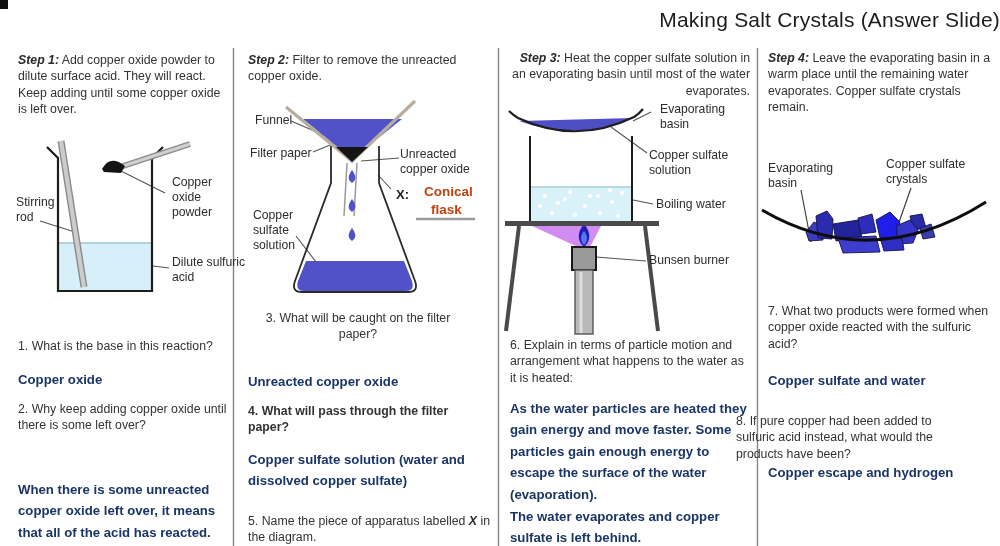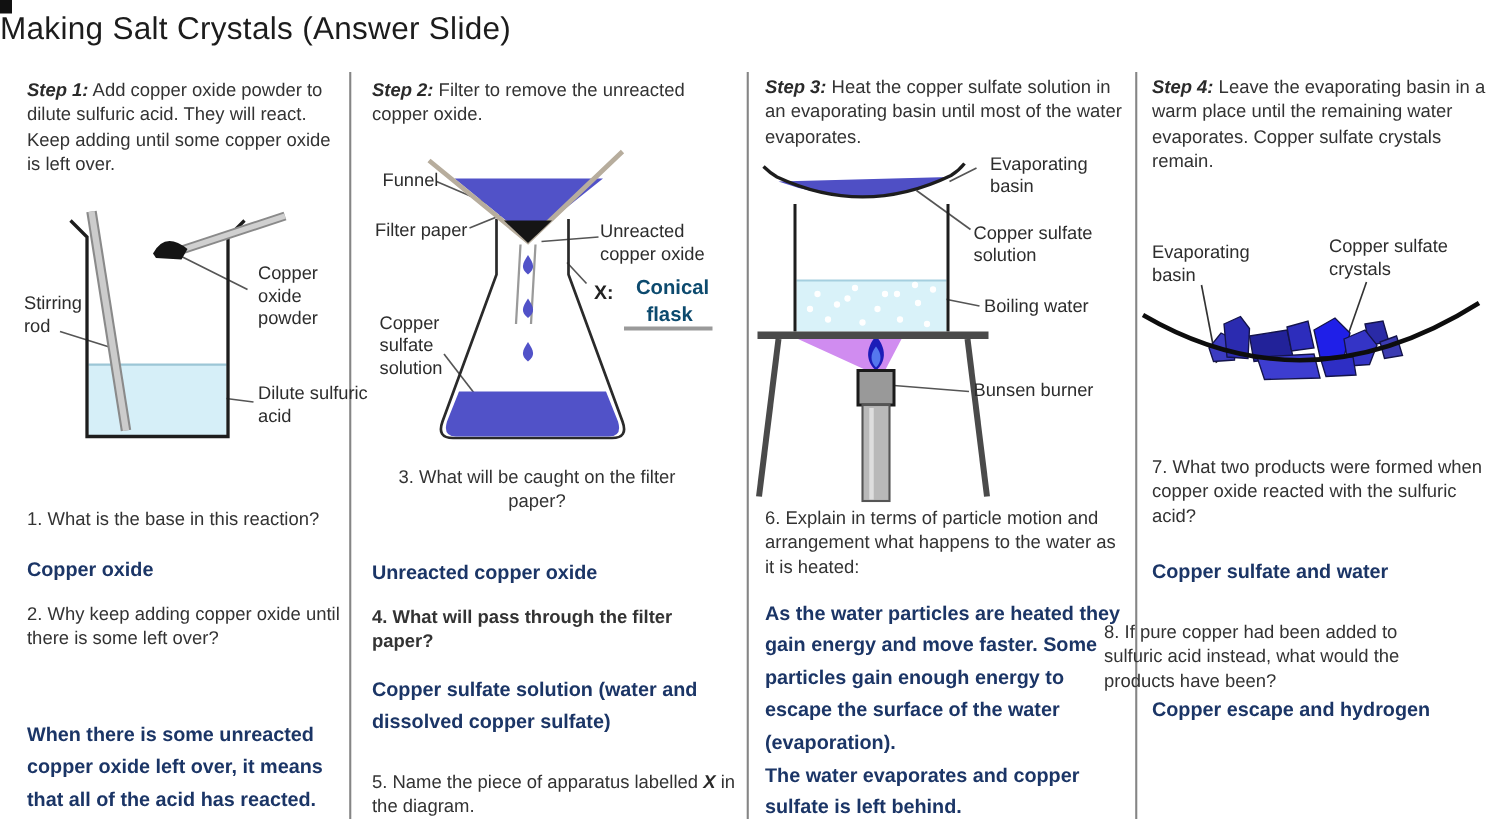--- a/index.html
+++ b/index.html
@@ -2,29 +2,29 @@
 <html><head>
 <meta charset="utf-8">
 <style>
   html,body{margin:0;padding:0;background:#fff;}
   .slide{
     position:relative;width:1000px;height:546px;background:#ffffff;overflow:hidden;
     font-family:"Liberation Sans",sans-serif;color:#2f2f2f;
   }
   .abs{position:absolute;}
   .title{
-    width:1000px;top:8px;left:0;text-align:left;
+    width:1000px;top:8px;left:0;text-align:right;
     font-size:21px;color:#1c1c1c;letter-spacing:.2px;
   }
   .txt{font-size:12.3px;line-height:1.34;color:#333333;}
   .txt b{color:#2a2a2a;font-style:italic;}
   .answer{font-size:13.2px;line-height:1.62;font-weight:bold;color:#1b3566;}
   .dlabel{font-size:12.2px;line-height:1.22;color:#2d2d2d;}
   .xprefix{font-size:13px;font-weight:bold;color:#222;}
-  .red-ans{font-size:13.5px;font-weight:bold;color:#0c4a6e;line-height:1.1;}
+  .red-ans{font-size:13.5px;font-weight:bold;color:#c2410c;line-height:1.1;}
   svg.overlay{position:absolute;left:0;top:0;z-index:1;}
   .layer2{z-index:2;}
 </style>
 </head>
 <body>
 
 <div class="slide">
 
   <svg class="overlay" width="1000" height="546" viewBox="0 0 1000 546">
 
@@ -139,21 +139,21 @@
         <polygon points="880,238 902,238 904,250 884,251" fill="#2e2ec4"></polygon>
         <polygon points="920,228 931,224 935,237 923,239" fill="#3b3bb2"></polygon>
       </g>
       <path d="M 762 210 Q 872 274 986 202" fill="none" stroke="#0d0d0d" stroke-width="3"></path>
     </g>
   </svg>
 
   <div class="abs layer2 title">Making Salt Crystals (Answer Slide)</div>
 
   <div class="abs layer2 txt" style="left:18px;top:52px;width:212px;">
-    <b>Step 1:</b><span> Add copper oxide powder to dilute sulfuric acid. They will react. Keep adding until some copper oxide is left over.</span>
+    <b>Step 1:</b><span> Add copper oxide powder to dilute surface acid. They will react. Keep adding until some copper oxide is left over.</span>
   </div>
   <div class="abs layer2 dlabel" style="left:16px;top:195px;width:52px;">Stirring rod</div>
   <div class="abs layer2 dlabel" style="left:172px;top:175px;width:60px;">Copper oxide powder</div>
   <div class="abs layer2 dlabel" style="left:172px;top:255px;width:78px;">Dilute sulfuric acid</div>
   <div class="abs layer2 txt" style="left:18px;top:338px;width:212px;">1. What is the base in this reaction?</div>
   <div class="abs layer2 answer" style="left:18px;top:369px;width:212px;">Copper oxide</div>
   <div class="abs layer2 txt" style="left:18px;top:401px;width:210px;">2. Why keep adding copper oxide until there is some left over?</div>
   <div class="abs layer2 answer" style="left:18px;top:447px;width:216px;margin-top:32px;">When there is some unreacted copper oxide left over, it means that all of the acid has reacted.</div>
 
   <div class="abs layer2 txt" style="left:248px;top:52px;width:235px;">
@@ -167,21 +167,21 @@
   <div class="abs layer2 red-ans" style="left:431px;top:203px;">flask</div>
   <div class="abs layer2 dlabel" style="left:253px;top:208px;width:60px;">Copper sulfate solution</div>
   <div class="abs layer2 txt" style="left:248px;top:310px;width:220px;text-align:center;">3. What will be caught on the filter paper?</div>
   <div class="abs layer2 answer" style="left:248px;top:371px;width:240px;">Unreacted copper oxide</div>
   <div class="abs layer2 txt" style="left:248px;top:403px;width:220px;font-weight:bold;">4. What will pass through the filter paper?</div>
   <div class="abs layer2 answer" style="left:248px;top:449px;width:242px;">Copper sulfate solution (water and dissolved copper sulfate)</div>
   <div class="abs layer2 txt" style="left:248px;top:513px;width:248px;">
     <span>5. Name the piece of apparatus labelled </span><b>X</b><span> in the diagram.</span>
   </div>
 
-  <div class="abs layer2 txt" style="left:510px;top:50px;width:240px;">
+  <div class="abs layer2 txt" style="left:510px;top:50px;width:240px;text-align:right;">
     <b>Step 3:</b><span> Heat the copper sulfate solution in an evaporating basin until most of the water evaporates.</span>
   </div>
   <div class="abs layer2 dlabel" style="left:660px;top:102px;width:82px;">Evaporating basin</div>
   <div class="abs layer2 dlabel" style="left:649px;top:148px;width:100px;">Copper sulfate solution</div>
   <div class="abs layer2 dlabel" style="left:656px;top:197px;">Boiling water</div>
   <div class="abs layer2 dlabel" style="left:649px;top:253px;">Bunsen burner</div>
   <div class="abs layer2 txt" style="left:510px;top:337px;width:238px;">6. Explain in terms of particle motion and arrangement what happens to the water as it is heated:</div>
   <div class="abs layer2 answer" style="left:510px;top:398px;width:238px;">As the water particles are heated they gain energy and move faster. Some particles gain enough energy to escape the surface of the water (evaporation).</div>
   <div class="abs layer2 answer" style="left:510px;top:506px;width:238px;">The water evaporates and copper sulfate is left behind.</div>
 

